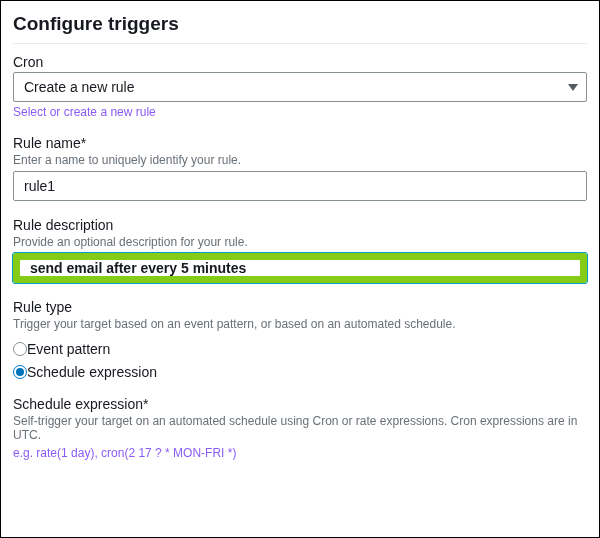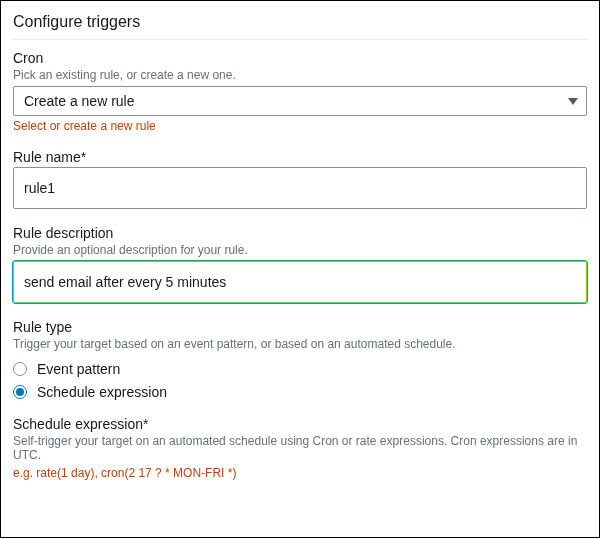--- a/index.html
+++ b/index.html
@@ -11,42 +11,42 @@
       background: #fff;
       overflow: hidden;
       color: #16191f;
       font-size: 14px;
     }
     .wrap { padding: 8px 12px 0 12px; }
     .header-row {
       padding: 4px 0 8px 0;
     }
     .title {
-      font-size: 16px;
-      font-weight: 400;
+      font-size: 19px;
+      font-weight: 700;
     }
     .divider {
       height: 1px;
       background: #e9ecef;
       margin: 0 0 10px 0;
     }
     .field { margin-bottom: 16px; }
     .field-label {
       font-size: 14px;
       color: #16191f;
       margin-bottom: 2px;
     }
     .field-help {
       font-size: 12px;
       color: #687078;
       margin-bottom: 4px;
     }
     .field-after {
       font-size: 12px;
-      color: #c2410c;
+      color: #8b5cf6;
       margin-top: 3px;
     }
     .select {
       display: flex;
       align-items: center;
       justify-content: space-between;
       border: 1px solid #879196;
       border-radius: 2px;
       background: #fff;
       padding: 5px 8px 5px 10px;
@@ -62,32 +62,33 @@
       border-top: 7px solid #545b64;
     }
     .input {
       width: 100%;
       border: 1px solid #879196;
       border-radius: 2px;
       background: #fff;
       padding: 5px 10px;
       font-size: 14px;
       color: #16191f;
-      height: 42px;
+      height: 30px;
       font-family: inherit;
     }
     .input.focused {
-      border: 1px solid #84cc16;
+      border: 7px solid #84cc16;
       outline: 1px solid #00a1c9;
+      font-weight: bold;
     }
     .radio-group { margin-top: 10px; }
     .radio-row {
       display: flex;
       align-items: center;
-      gap: 10px;
+      gap: 0;
       margin-bottom: 7px;
       cursor: pointer;
     }
     .radio {
       width: 14px; height: 14px;
       border-radius: 50%;
       border: 1px solid #879196;
       position: relative;
       flex-shrink: 0;
     }
@@ -108,30 +109,30 @@
 <body>
 
 <div class="wrap">
   <div class="header-row">
     <div class="title">Configure triggers</div>
   </div>
   <div class="divider"></div>
 
   <div class="field">
     <div class="field-label">Cron</div>
-    <div class="field-help">Pick an existing rule, or create a new one.</div>
     <div class="select">
       <span class="select-text">Create a new rule</span>
       <span class="caret"></span>
     </div>
     <div class="field-after">Select or create a new rule</div>
   </div>
 
   <div class="field">
     <div class="field-label">Rule name*</div>
+    <div class="field-help">Enter a name to uniquely identify your rule.</div>
     <input class="input" type="text" value="rule1" style="">
   </div>
 
   <div class="field">
     <div class="field-label">Rule description</div>
     <div class="field-help">Provide an optional description for your rule.</div>
     <input class="input focused" type="text" value="send email after every 5 minutes" style="">
   </div>
 
   <div class="field">

